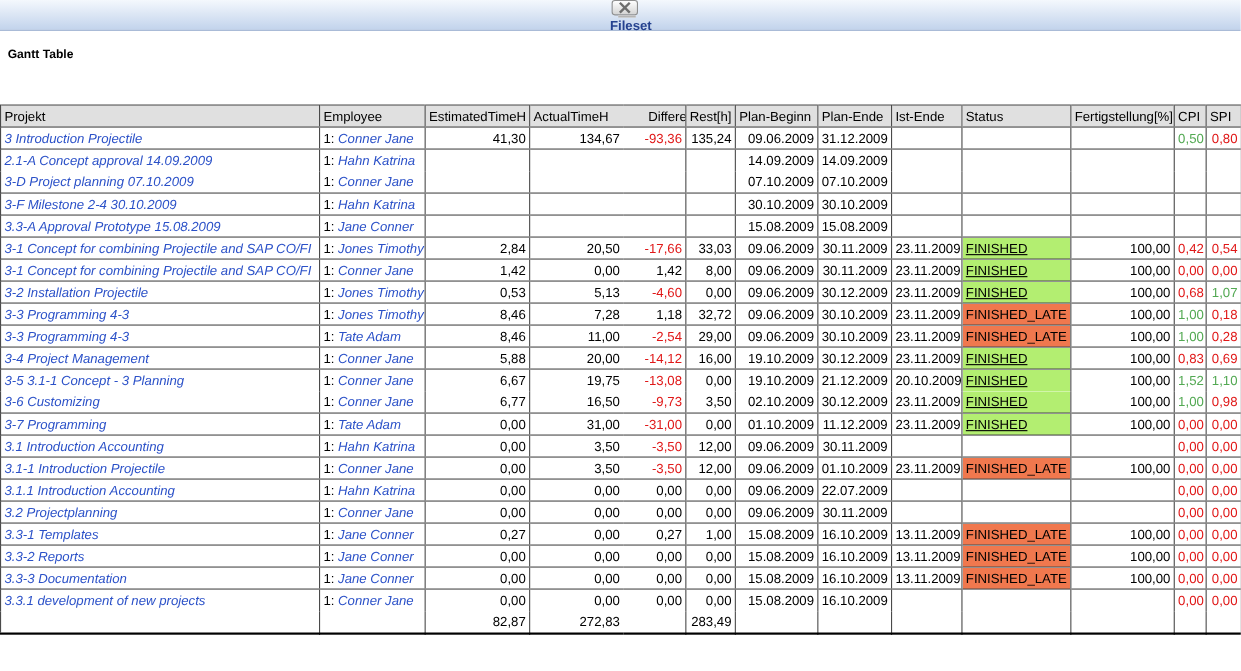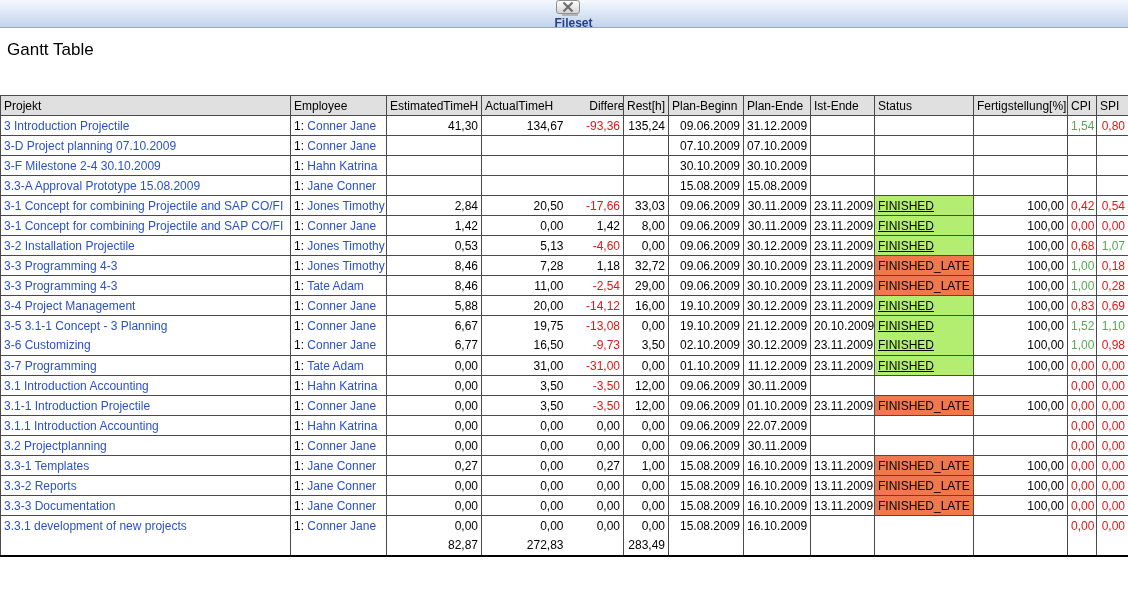--- a/index.html
+++ b/index.html
@@ -9,37 +9,37 @@
   *{box-sizing:border-box;}
   body{margin:0;width:1128px;height:610px;overflow:hidden;background:#fff;
        font-family:"Liberation Sans",sans-serif;}
   .titlebar{height:28px;background:linear-gradient(#f4f8fd,#c2d3ec);
             border-bottom:1px solid #96abce;display:flex;align-items:center;flex-direction:column;}
   .close-btn{width:24px;height:21px;margin-left:7px;padding:0;
              background:linear-gradient(#fefefe,#d4d4d4);border:1px solid #8f8f8f;
              border-radius:3px;display:flex;align-items:center;justify-content:center;cursor:pointer;}
   .icon-box{width:16px;height:16px;background:#fff;border:1px solid #b4b4b4;margin-left:11px;}
   .titlebar-label{margin-left:19px;font-weight:bold;font-size:12px;color:var(--title_blue);}
-  h1.page-title{margin:13px 0 13px 7px;font-size:17px;font-weight:normal;color:#000;line-height:18px;}
+  h1.page-title{margin:13px 0 13px 7px;font-size:11px;font-weight:bold;color:#000;line-height:18px;}
   table{border-collapse:collapse;table-layout:fixed;width:1128px;font-size:12px;
         border:1px solid var(--border);border-bottom:2px solid #000;margin-top:36px;}
   th,td{height:20px;padding:0 3px;overflow:hidden;white-space:nowrap;
         border-left:1px solid var(--border);vertical-align:middle;}
   th{background:var(--header_bg);font-weight:normal;text-align:left;
      border-bottom:1px solid var(--border);color:#000;}
   .h-wrap{display:flex;justify-content:space-between;gap:36px;}
   .no-left{border-left:none;}
   tr.group-end td{border-bottom:1px solid var(--border);}
   td.num,td.date{text-align:right;}
   td.status{color:#000;}
   .st-finished{background:var(--finished_bg);text-decoration:underline;}
   .st-late{background:var(--late_bg);}
   .neg{color:var(--neg_red);}
   .pos{color:var(--pos_green);}
-  .lnk{color:var(--link_blue);cursor:pointer;}
+  .lnk{color:var(--link_blue);cursor:pointer;font-style:italic;}
   .emp-prefix{color:#000;}
 </style>
 </head>
 <body>
 
 <div class="titlebar">
   <button class="close-btn">
     <svg width="12" height="12" viewBox="0 0 12 12">
       <line x1="1.5" y1="1.5" x2="10.5" y2="10.5" stroke="#6e6e6e" stroke-width="2.2"></line>
       <line x1="10.5" y1="1.5" x2="1.5" y2="10.5" stroke="#6e6e6e" stroke-width="2.2"></line>
@@ -94,22 +94,37 @@
         <td class="emp"><span class="emp-prefix">1: </span><span class="lnk">Conner Jane</span></td>
         <td class="num">41,30</td>
         <td class="num">134,67</td>
         <td class="num no-left neg">-93,36</td>
         <td class="num">135,24</td>
         <td class="date">09.06.2009</td>
         <td class="date">31.12.2009</td>
         <td class="date"></td>
         <td class="status"></td>
         <td class="num"></td>
-        <td class="num pos">1,54</td>
+        <td class="num pos">0,50</td>
         <td class="num neg">0,80</td>
+      </tr>
+      <tr>
+        <td class="proj"><span class="lnk">2.1-A Concept approval 14.09.2009</span></td>
+        <td class="emp"><span class="emp-prefix">1: </span><span class="lnk">Hahn Katrina</span></td>
+        <td class="num"></td>
+        <td class="num"></td>
+        <td class="num no-left"></td>
+        <td class="num"></td>
+        <td class="date">14.09.2009</td>
+        <td class="date">14.09.2009</td>
+        <td class="date"></td>
+        <td class="status"></td>
+        <td class="num"></td>
+        <td class="num"></td>
+        <td class="num"></td>
       </tr>
       <tr class="group-end">
         <td class="proj"><span class="lnk">3-D Project planning 07.10.2009</span></td>
         <td class="emp"><span class="emp-prefix">1: </span><span class="lnk">Conner Jane</span></td>
         <td class="num"></td>
         <td class="num"></td>
         <td class="num no-left"></td>
         <td class="num"></td>
         <td class="date">07.10.2009</td>
         <td class="date">07.10.2009</td>

